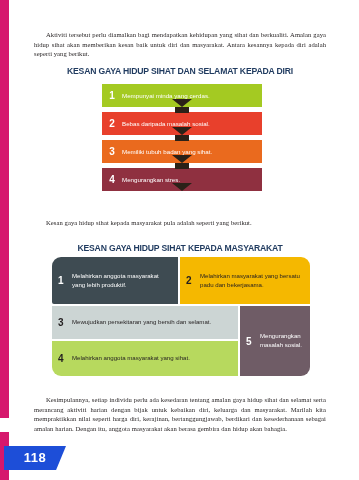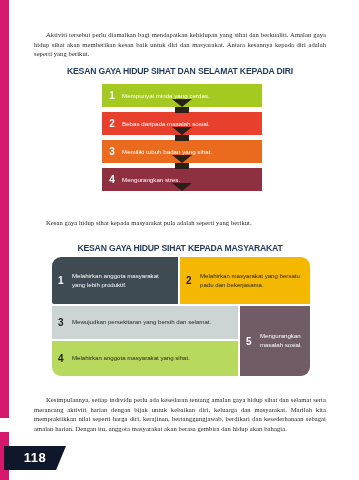--- a/index.html
+++ b/index.html
@@ -33,21 +33,21 @@
     height: 14px;
     background: #ffffff;
   }
 
   .page-badge {
     position: absolute;
     left: 4px;
     bottom: 10px;
     width: 62px;
     height: 24px;
-    background: #0f172a;
+    background: #1d4ed8;
     color: #ffffff;
     font-family: "Liberation Sans", sans-serif;
     font-weight: bold;
     font-size: 13px;
     line-height: 24px;
     text-align: center;
     letter-spacing: 0.5px;
     clip-path: polygon(0 0, 100% 0, 84% 100%, 0 100%);
   }
 

